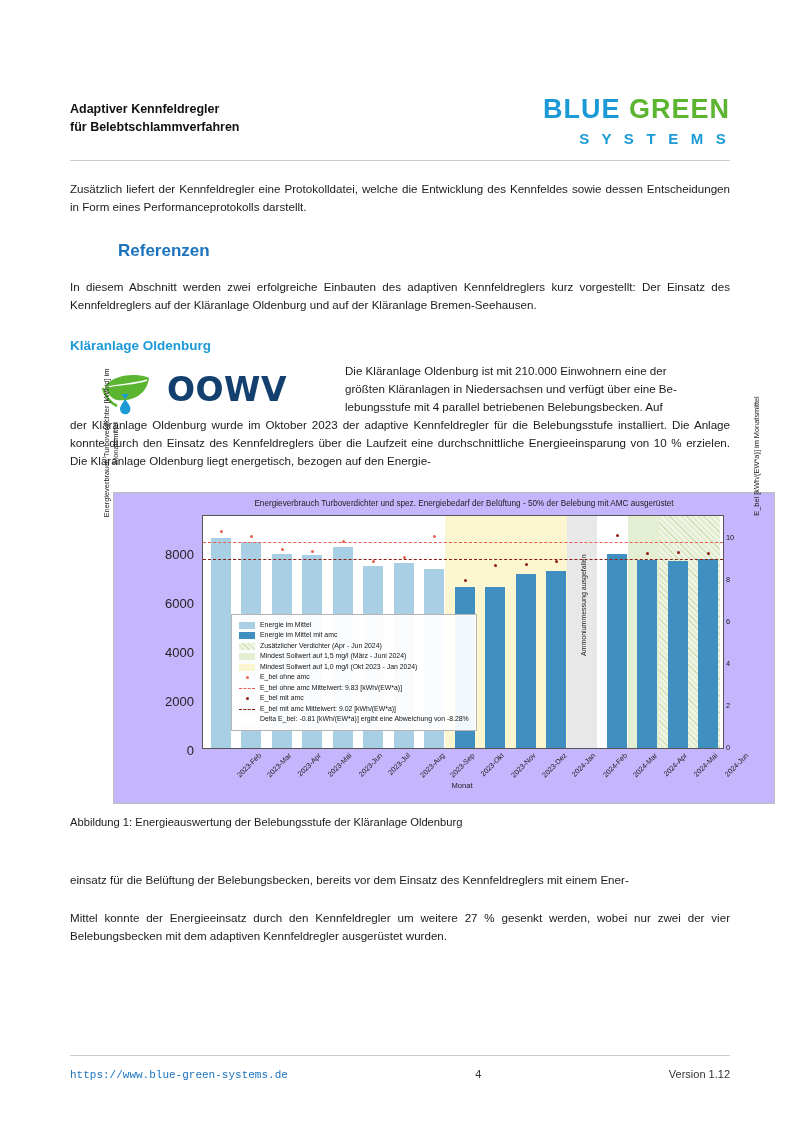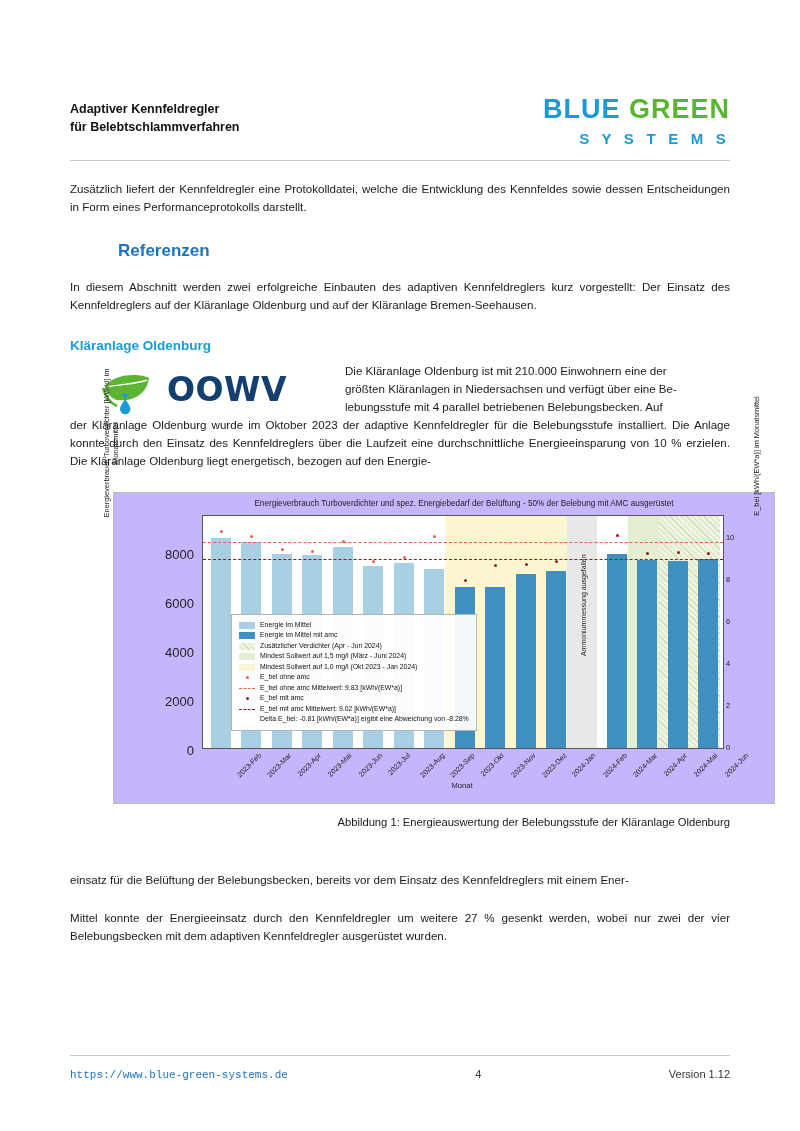--- a/index.html
+++ b/index.html
@@ -269,21 +269,21 @@
     display: inline-flex; justify-content: center;
     flex: 0 0 auto;
   }
   .lg-dot { width: 3px; height: 3px; border-radius: 50%; display:block; }
 
   .caption {
     position: absolute;
     left: 70px;
     top: 816px;
     width: 660px;
-    text-align: right;
+    text-align: left;
     font-size: 11.2px;
     color: #1a1a1a;
   }
 
   
   .footer-rule {
     position: absolute;
     left: 70px;
     top: 1055px;
     width: 660px;

